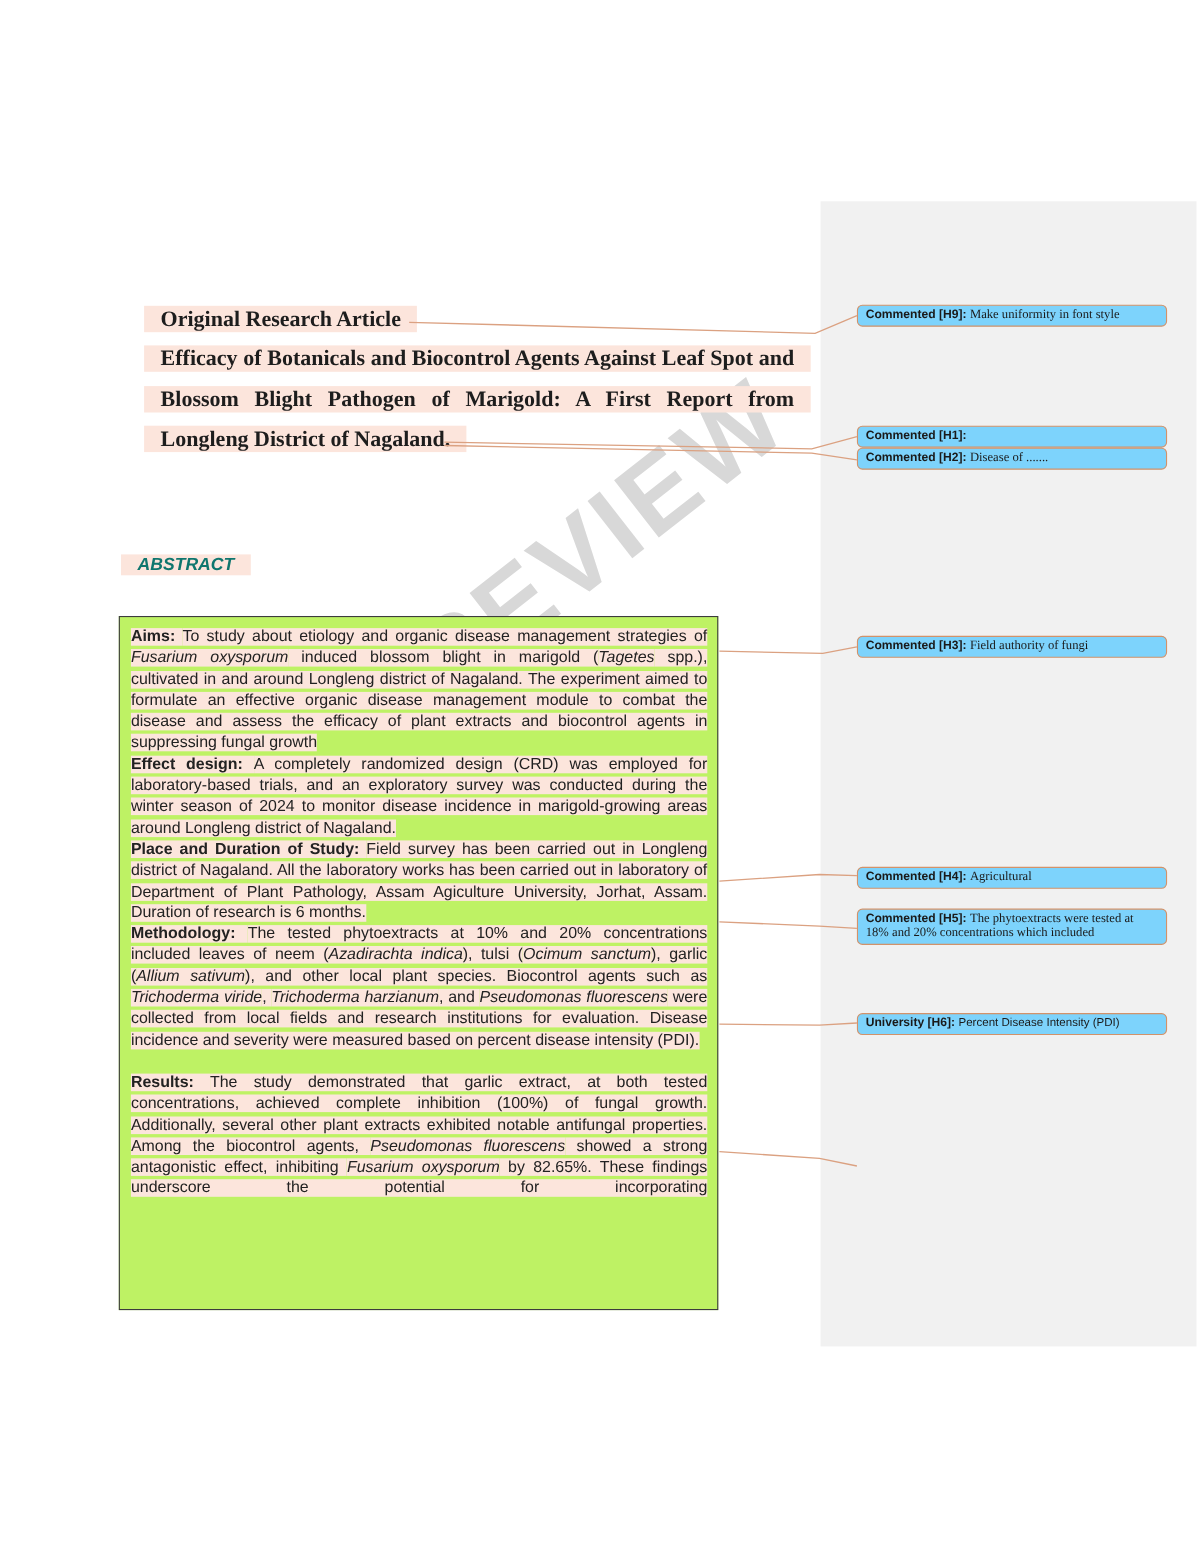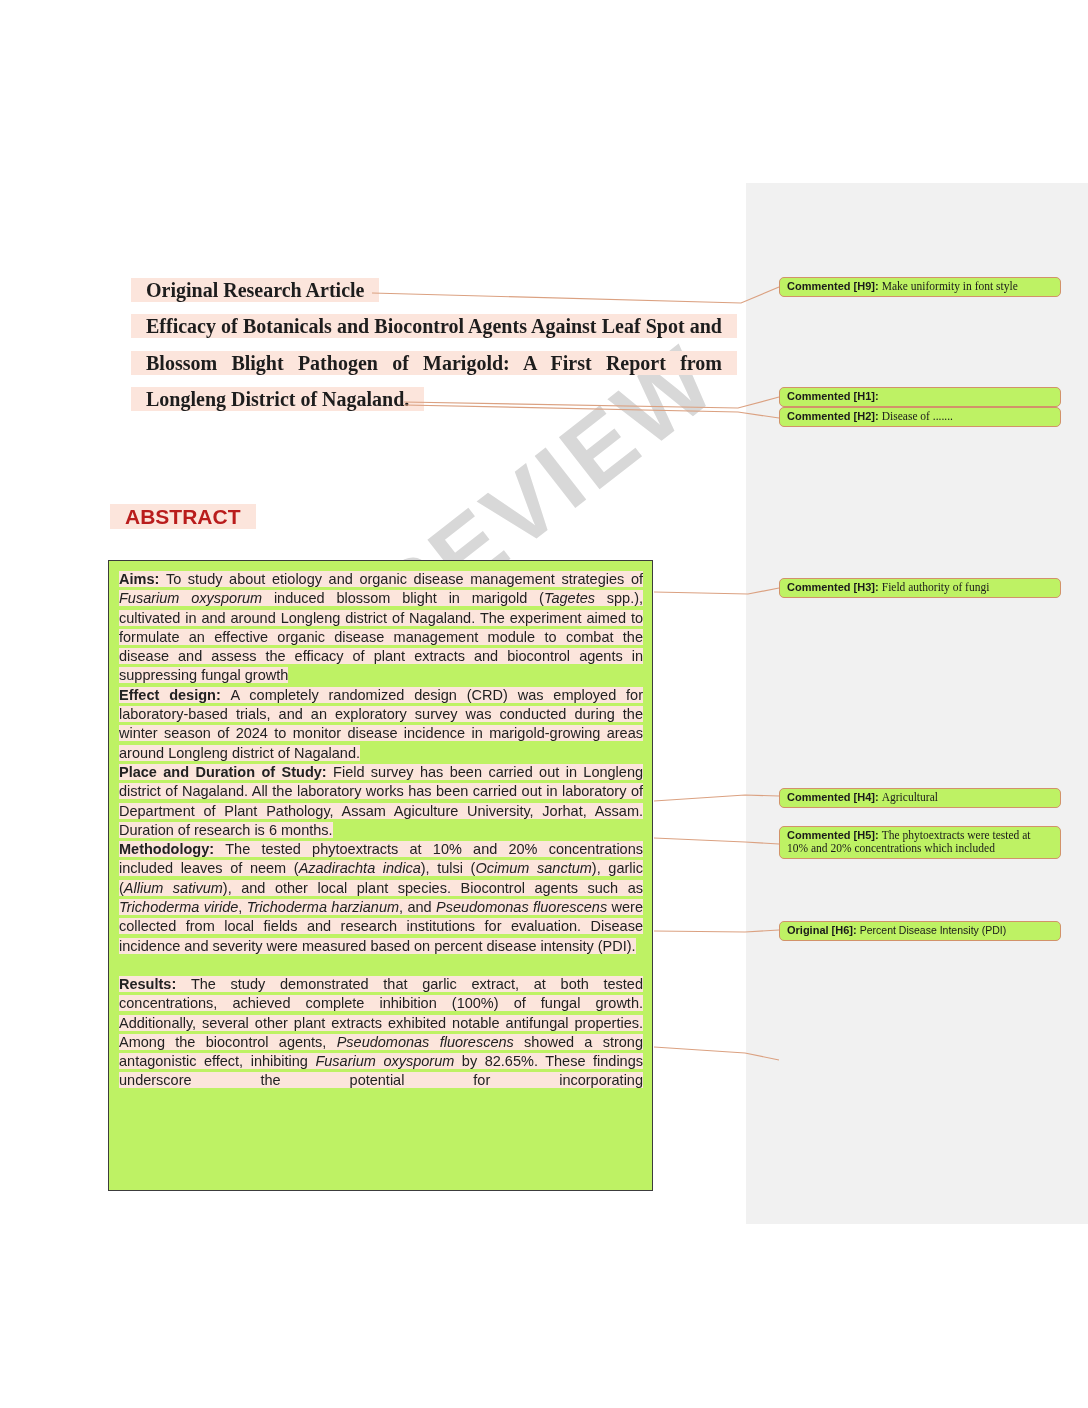--- a/index.html
+++ b/index.html
@@ -13,35 +13,35 @@
              font-family:"Liberation Sans",sans-serif;font-weight:bold;font-size:96px;
              line-height:96px;color:#d8d8d8;letter-spacing:4px;
              transform:rotate(-38deg);transform-origin:0 50%;white-space:nowrap;}
   
   .t-line{position:absolute;left:131px;width:606px;
           font-family:"Liberation Serif",serif;font-weight:bold;font-size:20px;
           color:#1d1d1d;line-height:24px;z-index:2;}
   .t-just{text-align:justify;text-align-last:justify;border-radius:12px;}
   .hl{background:#fce5dc;padding:1px 15px;}
   
-  #abstract-heading{position:absolute;left:110px;top:505px;font-weight:bold;font-size:21px;
-                    color:#b91c1c;z-index:2;}
+  #abstract-heading{position:absolute;left:110px;top:505px;font-weight:bold;font-size:16px;
+                    color:#0f766e;z-index:2;font-style:italic;}
   
   #abstract-box{position:absolute;left:108px;top:560px;width:545px;height:631px;
                 box-sizing:border-box;border:1.5px solid #3c3c3c;background:#bef264;
                 padding:9px 9px 0 10px;overflow:hidden;z-index:2;}
   .abs-p{margin:0;font-size:14.5px;line-height:19.3px;color:#222222;text-align:justify;}
   .abs-p span{background:#fce5dc;}
   #abs-p-results{margin-top:19px;text-align-last:justify;}
   
   #connector-svg{position:absolute;left:0;top:0;z-index:3;pointer-events:none;}
   #connector-svg polyline{fill:none;stroke:#dba181;stroke-width:1.2;}
   
   .comment-card{position:absolute;left:779px;width:282px;box-sizing:border-box;
-                background:#bef264;border:1.2px solid #d2926a;border-radius:5px;
+                background:#7dd3fc;border:1.2px solid #d2926a;border-radius:5px;
                 padding:2px 7px 3px 7px;z-index:4;font-size:11px;line-height:13px;color:#1a1a1a;}
   .c-label{font-family:"Liberation Sans",sans-serif;font-weight:bold;font-size:11px;}
   .c-serif{font-family:"Liberation Serif",serif;font-size:11.5px;}
   .c-sans{font-family:"Liberation Sans",sans-serif;font-size:10.5px;}
 </style>
 </head>
 <body>
 
 <div id="page">
 
@@ -94,19 +94,19 @@
   <div class="comment-card" style="top:407px">
     <span class="c-label">Commented [H2]: </span><span class="c-serif"><span>Disease of .......</span></span>
   </div>
   <div class="comment-card" style="top:578px">
     <span class="c-label">Commented [H3]: </span><span class="c-serif"><span>Field authority of fungi</span></span>
   </div>
   <div class="comment-card" style="top:788px">
     <span class="c-label">Commented [H4]: </span><span class="c-serif"><span>Agricultural</span></span>
   </div>
   <div class="comment-card" style="top:826px">
-    <span class="c-label">Commented [H5]: </span><span class="c-serif"><span>The phytoextracts were tested at 10% and 20% concentrations which included</span></span>
+    <span class="c-label">Commented [H5]: </span><span class="c-serif"><span>The phytoextracts were tested at 18% and 20% concentrations which included</span></span>
   </div>
   <div class="comment-card" style="top:921px">
-    <span class="c-label">Original [H6]: </span><span class="c-sans"><span>Percent Disease Intensity (PDI)</span></span>
+    <span class="c-label">University [H6]: </span><span class="c-sans"><span>Percent Disease Intensity (PDI)</span></span>
   </div>
 
 </div>
 
 </body></html>

